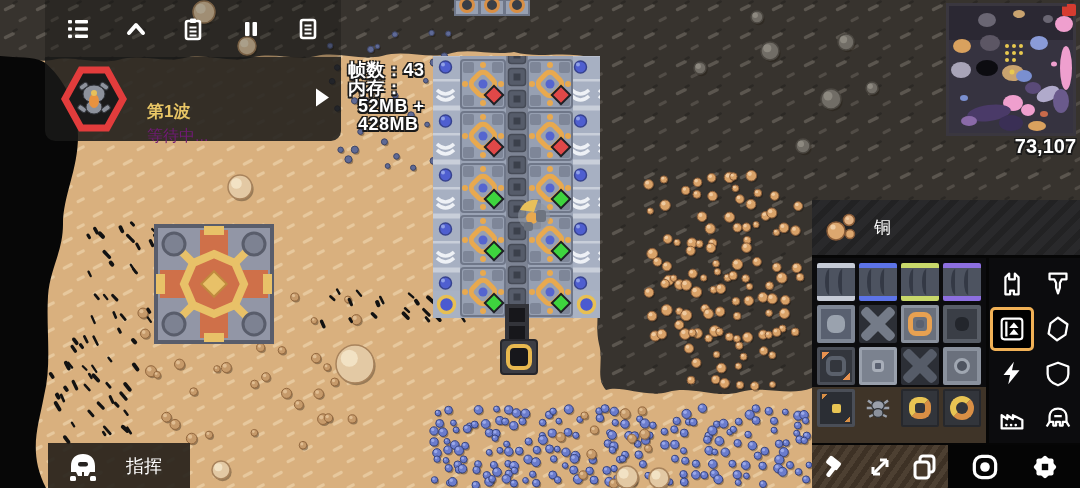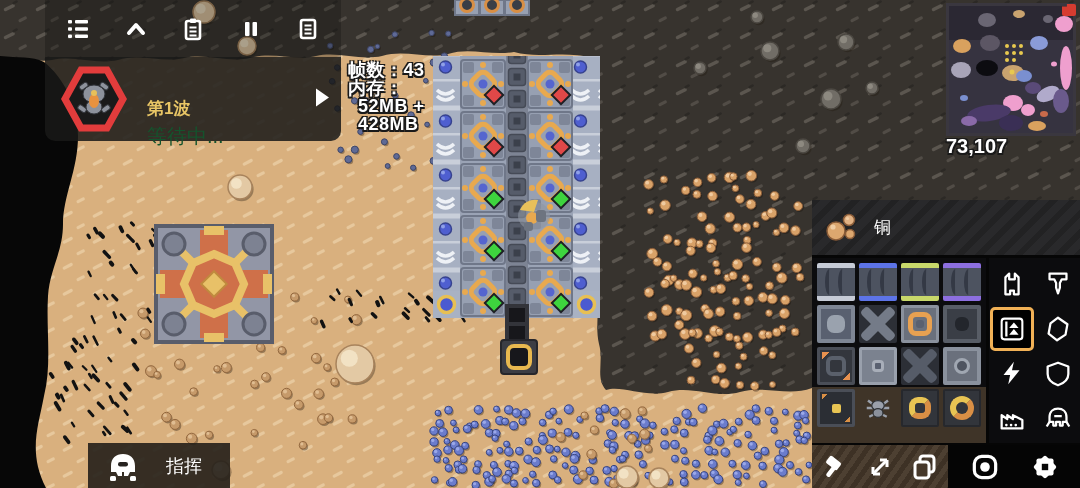--- a/index.html
+++ b/index.html
@@ -14,33 +14,33 @@
           justify-content:space-between;padding:0 16px;box-sizing:border-box;}
   .tbtn{width:34px;height:34px;display:flex;align-items:center;justify-content:center;
         background:none;border:none;padding:0;cursor:pointer;}
 
   
   .wavebar{position:absolute;left:45px;top:57px;width:296px;height:84px;
            background:rgba(25,24,23,.86);display:flex;align-items:center;
            border-radius:0 0 10px 10px;}
   .wavetext{margin-left:16px;display:flex;flex-direction:column;gap:3px;margin-top:48px;}
   .wave-label{font-size:17px;font-weight:bold;color:#e8c565;}
-  .wave-status{font-size:20px;color:#14532d;}
+  .wave-status{font-size:16px;color:#701a75;}
   .playbtn{position:absolute;right:7px;top:50%;transform:translateY(-50%);
            background:none;border:none;cursor:pointer;padding:4px;}
 
   
   .perf{position:absolute;left:348px;top:61px;color:#fff;font-weight:bold;
         font-size:18px;line-height:18px;letter-spacing:.5px;}
   .perf .ind{padding-left:10px;}
 
   
   .minimap{position:absolute;left:946px;top:3px;width:130px;height:133px;
            border:3px solid #3a373f;background:#363340;box-sizing:border-box;cursor:pointer;}
-  .coords{position:absolute;left:946px;top:135px;width:130px;text-align:left;
+  .coords{position:absolute;left:946px;top:135px;width:130px;text-align:right;
           color:#fff;font-weight:bold;font-size:20px;}
   .recdot{position:absolute;left:1062px;top:4px;width:14px;height:12px;background:#d63c30;
           border-radius:2px;clip-path:polygon(0 20%,35% 20%,35% 0,100% 0,100% 100%,0 100%);}
 
   
   .rpanel{position:absolute;left:812px;top:200px;width:268px;height:288px;
           display:flex;flex-direction:column;}
   .itembar{height:58px;background-color:#29292b;
            background-image:repeating-linear-gradient(135deg,rgba(0,0,0,.18) 0 6px,transparent 6px 14px);
            display:flex;align-items:center;border-bottom:3px solid #060606;box-sizing:border-box;}
@@ -59,21 +59,21 @@
   .tools-left{width:136px;background-color:#46382a;
               background-image:repeating-linear-gradient(125deg,rgba(255,255,255,.04) 0 5px,rgba(0,0,0,.12) 5px 10px);
               display:flex;align-items:center;justify-content:space-around;}
   .tools-right{flex:1;background:#050505;border-left:2px solid #060606;display:flex;
                align-items:center;justify-content:center;gap:28px;}
   .toolbtn{background:none;border:none;cursor:pointer;padding:0;display:flex;}
 
   
   .cmdbtn{position:absolute;left:48px;top:443px;width:142px;height:45px;
           background:rgba(36,31,26,.9);border:none;display:flex;align-items:center;
-          cursor:pointer;padding:0;margin-left:40px;}
+          cursor:pointer;padding:0;}
   .cmd-label{color:#fff;font-size:18px;margin-left:22px;}
 
   
   .blk{position:relative;width:38px;height:38px;box-sizing:border-box;overflow:hidden;border-radius:2px;}
   .blk::before,.blk::after{content:"";position:absolute;box-sizing:border-box;}
   .conv{--e:#c6cbd6;background:linear-gradient(180deg,var(--e) 0 5px,#4d5360 5px 33px,var(--e) 33px 38px);}
   .conv::before{left:8px;top:6px;width:9px;height:26px;border-left:4px solid #343945;border-radius:50%;}
   .conv::after{left:21px;top:6px;width:9px;height:26px;border-left:4px solid #343945;border-radius:50%;}
   .t2{--e:#5d74e8;} .t3{--e:#c8d86a;} .t4{--e:#8d6fe0;}
   .b-router{background:#596070;border:4px solid #7e8694;}

